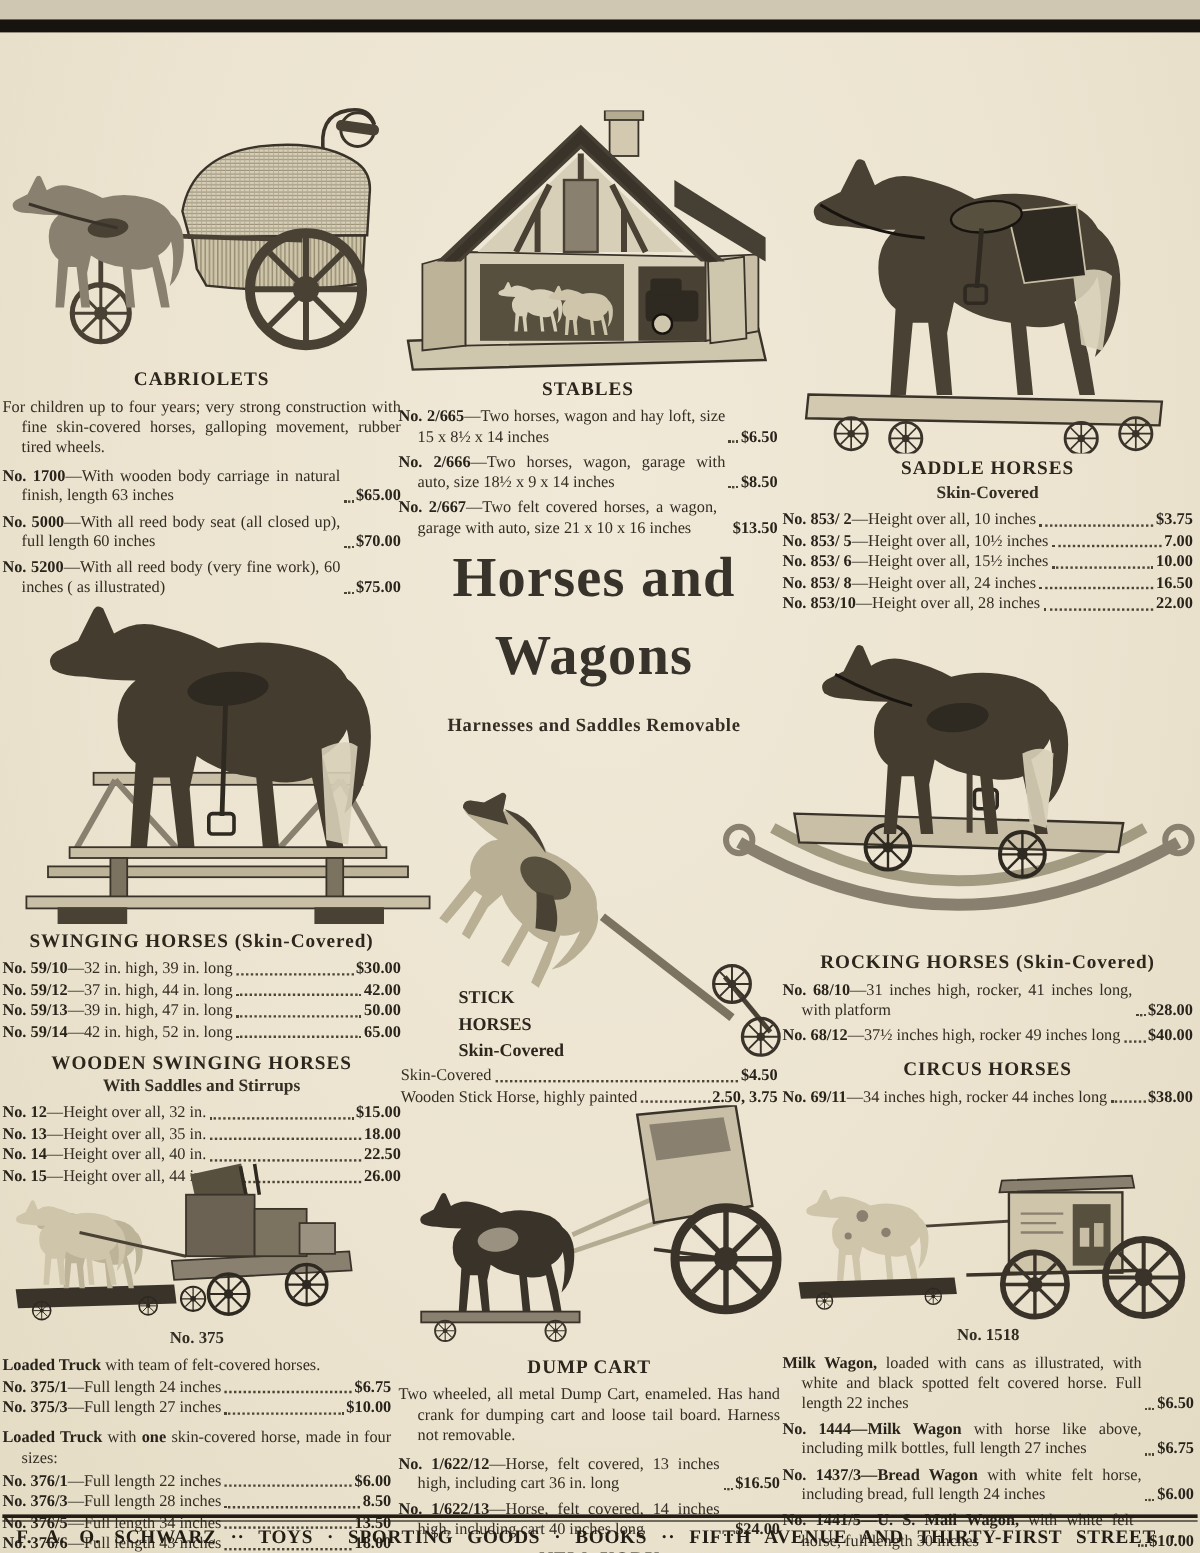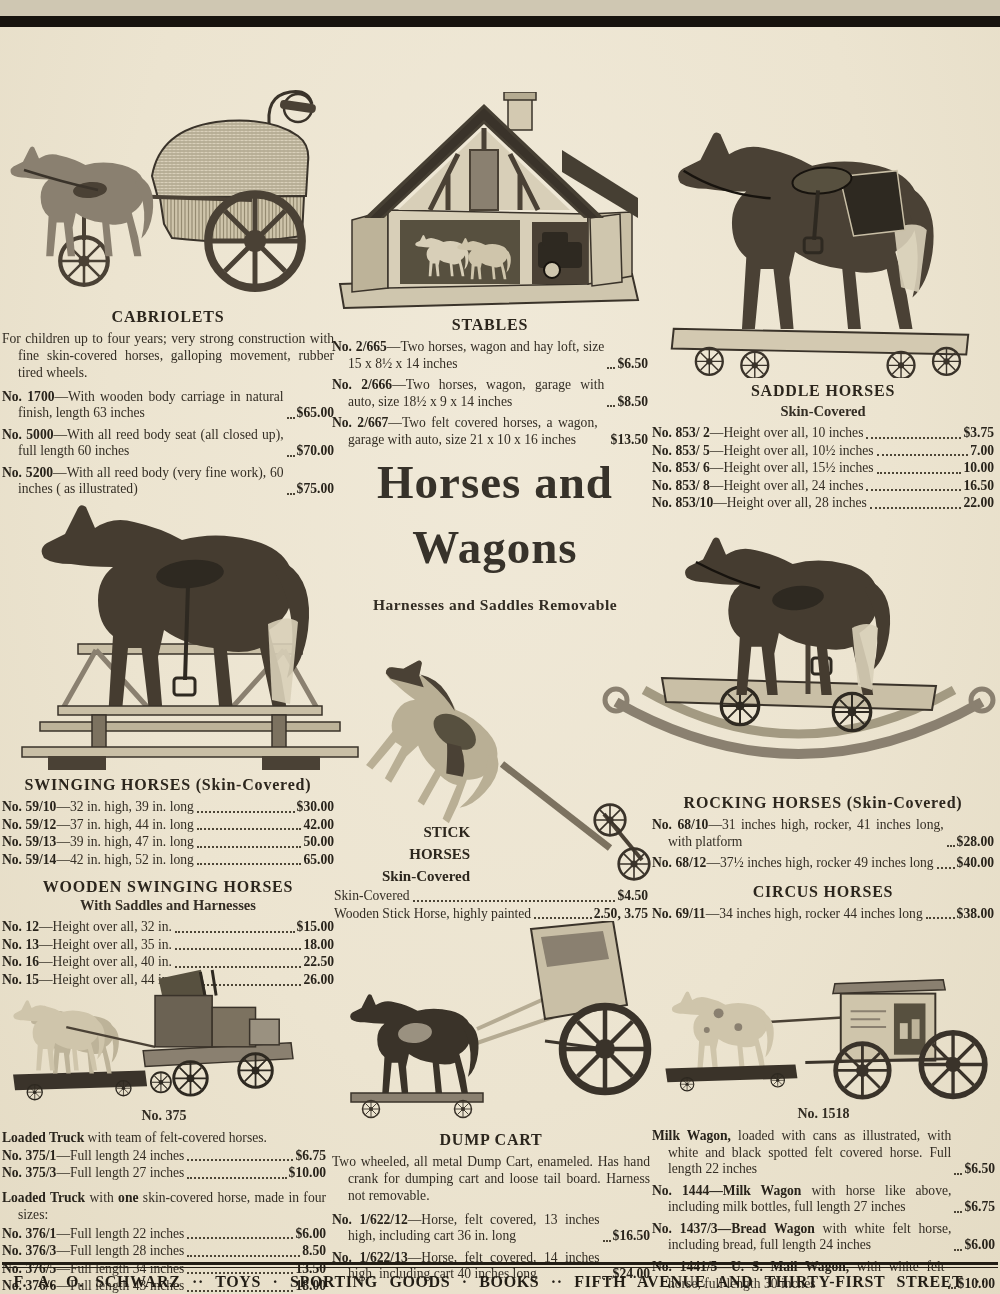--- a/index.html
+++ b/index.html
@@ -26,21 +26,21 @@
   .row .body { flex:0 1 auto; text-align:justify; padding-left:16px; text-indent:-16px; }
   .row .body b { color:#28231b; }
   .row .leader { flex:1 0 8px; border-bottom:2px dotted #4c4536; margin:0 2px 3px 3px; }
   .row .price { white-space:nowrap; font-weight:bold; color:#28231b; }
   .row.gap { margin-bottom:5px; }
   .row.noleader .leader { border-bottom:none; }
 
   .main-title { font-size:47px; font-weight:bold; line-height:1.38; text-align:center; letter-spacing:1px; color:#37322a; margin:0; }
   .main-sub { font-size:15.5px; font-weight:bold; text-align:center; margin-top:16px; letter-spacing:0.5px; }
 
-  .stick-label div { font-weight:bold; font-size:15px; line-height:1.45; color:#2c261d;text-align:right; }
+  .stick-label div { font-weight:bold; font-size:15px; line-height:1.45; color:#2c261d; }
 
   .footer { position:absolute; left:0; right:0; top:1246px; }
   .rule-heavy { border-top:3px solid #221d15; margin:0 2px 2px 2px; }
   .rule-thin  { border-top:1.5px solid #221d15; margin:0 2px; }
   .footer-line { font-weight:bold; font-size:16px; letter-spacing:0.6px; word-spacing:7px; text-align:center; padding:5px 8px 4px 8px; color:#221d15; }
   .bottombar { position:absolute; bottom:0; left:0; width:100%; height:3px; background:#221d15; }
 
   .illus svg { display:block; }
 </style>
 </head>
@@ -286,34 +286,34 @@
           <span class="price">50.00</span>
         </div>
       <div class="row">
           <span class="body"><b>No. 59/14</b><span>—42 in. high, 52 in. long</span></span>
           <span class="leader"></span>
           <span class="price">65.00</span>
         </div>
     </div>
     <div style="height:9px"></div>
     <div class="sec-title" style="margin-bottom:1px">WOODEN SWINGING HORSES</div>
-    <div class="sec-sub" style="margin-top:0">With Saddles and Harnesses</div>
+    <div class="sec-sub" style="margin-top:0">With Saddles and Stirrups</div>
     <div class="rows">
       <div class="row">
           <span class="body"><b>No. 12</b><span>—Height over all, 32 in.</span></span>
           <span class="leader"></span>
           <span class="price">$15.00</span>
         </div>
       <div class="row">
           <span class="body"><b>No. 13</b><span>—Height over all, 35 in.</span></span>
           <span class="leader"></span>
           <span class="price">18.00</span>
         </div>
       <div class="row">
-          <span class="body"><b>No. 16</b><span>—Height over all, 40 in.</span></span>
+          <span class="body"><b>No. 14</b><span>—Height over all, 40 in.</span></span>
           <span class="leader"></span>
           <span class="price">22.50</span>
         </div>
       <div class="row">
           <span class="body"><b>No. 15</b><span>—Height over all, 44 in.</span></span>
           <span class="leader"></span>
           <span class="price">26.00</span>
         </div>
     </div>
   </div>

